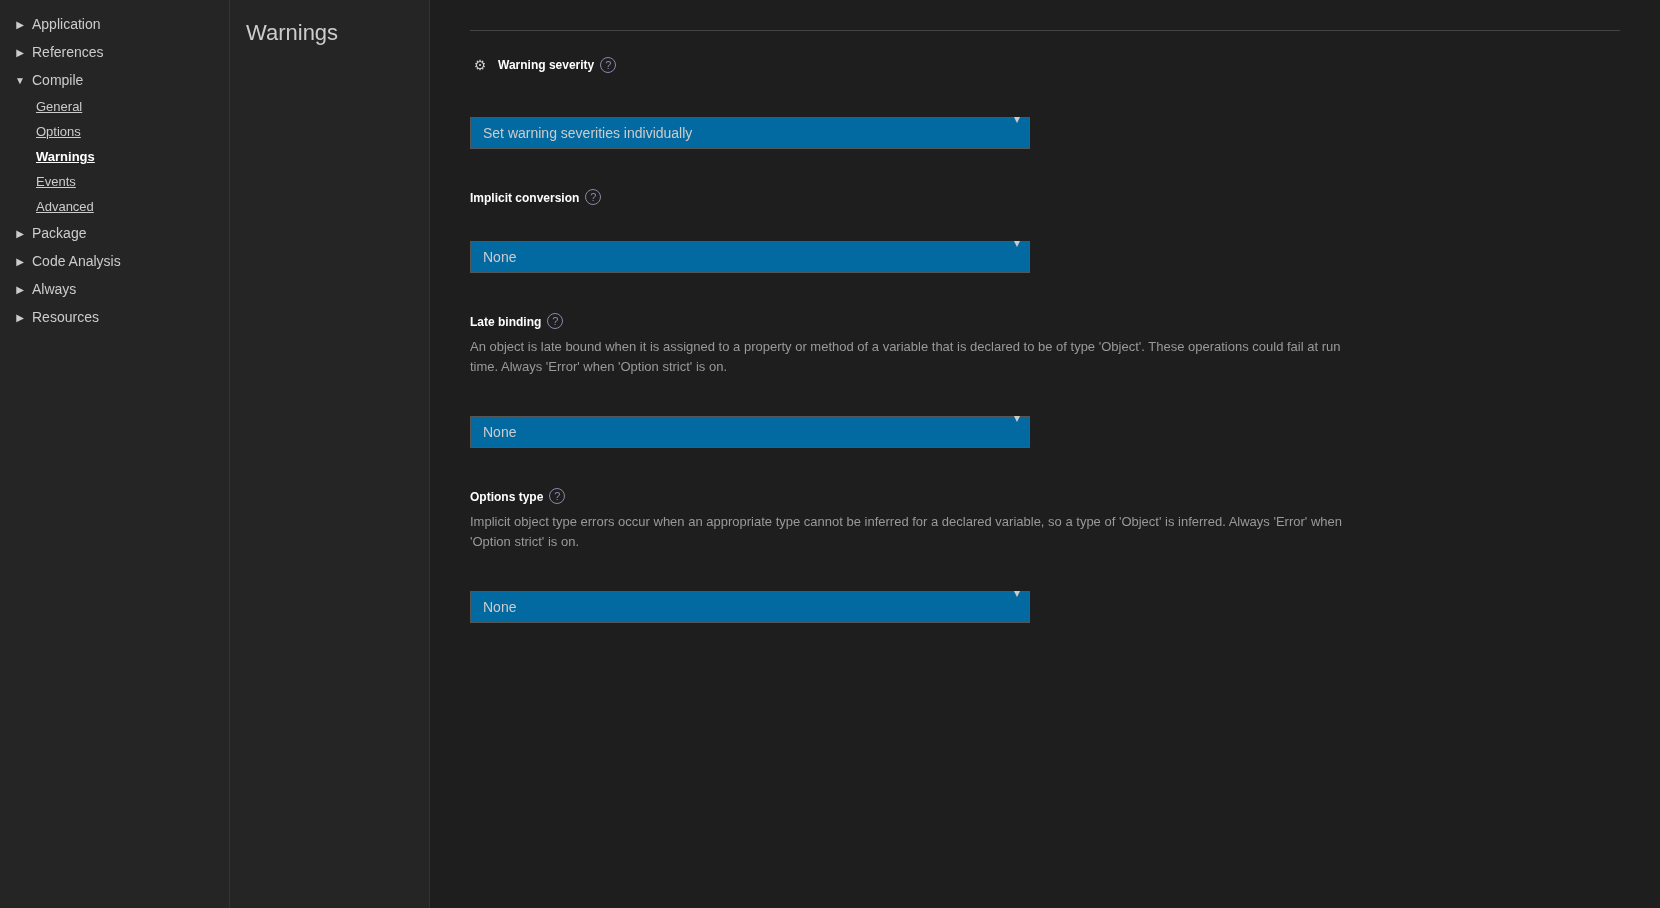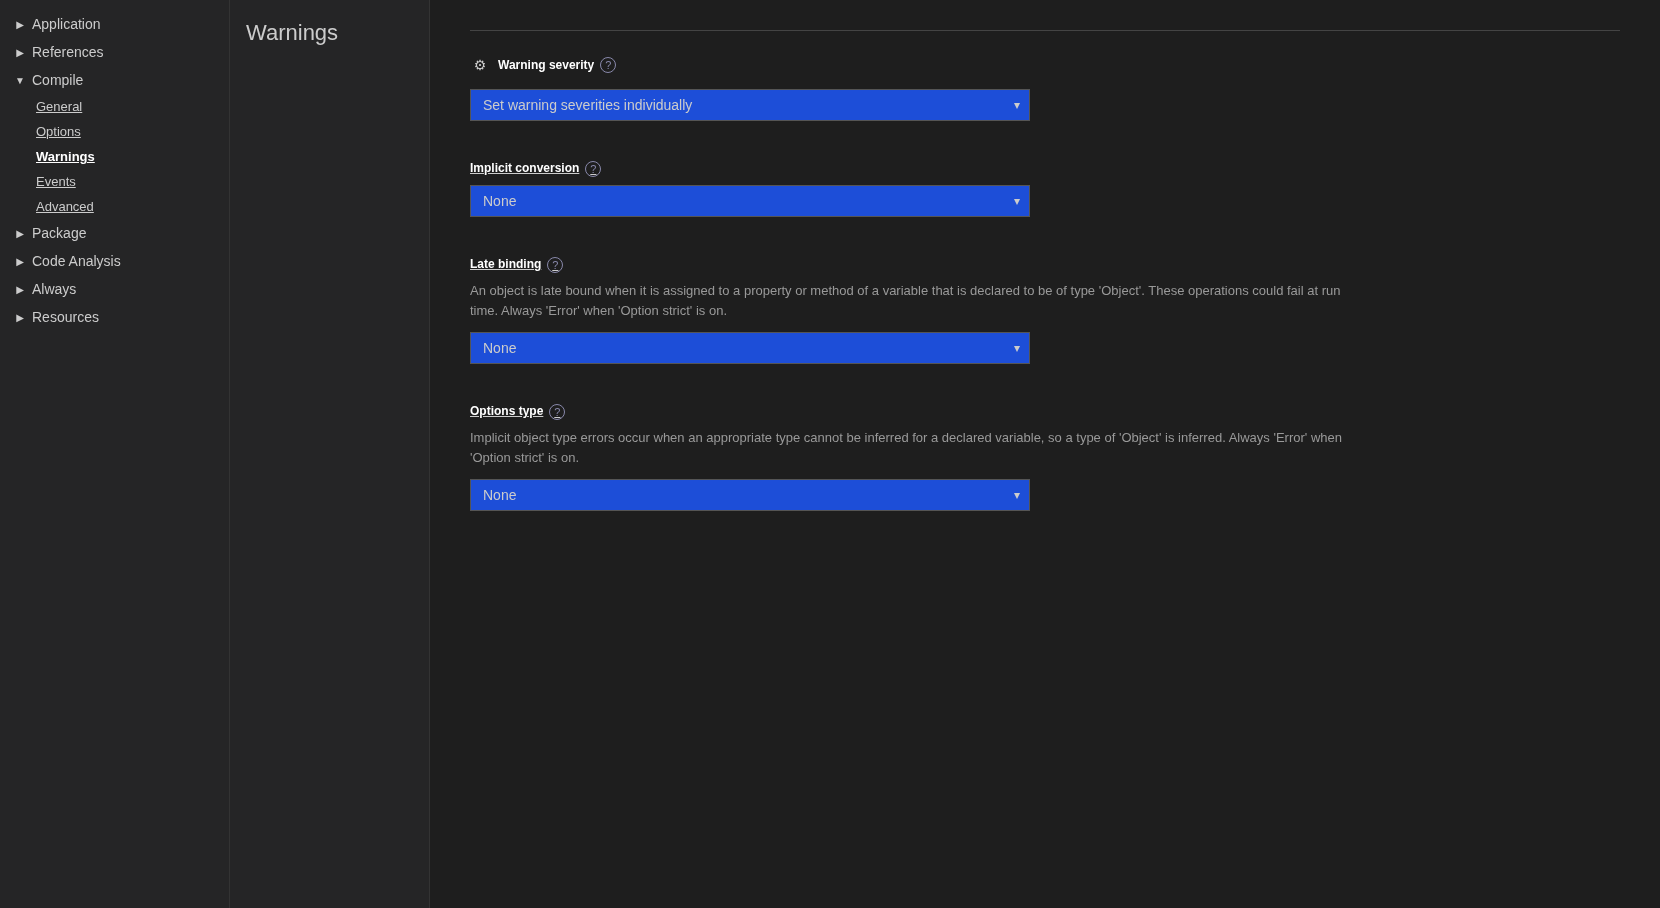--- a/index.html
+++ b/index.html
@@ -73,23 +73,22 @@
       flex: 1;
       background: #1e1e1e;
       overflow-y: auto;
       padding: 30px 40px;
     }
     .section {
       margin-bottom: 40px;
     }
     .section-header {
       display: flex;
-      align-items: flex-start;
+      align-items: flex-end;
       margin-bottom: 8px;
-      text-decoration: underline;
     }
     .section-title {
       font-size: 12px;
       font-weight: 700;
       color: #ffffff;
       margin-right: 6px;
     }
     .help-icon {
       width: 16px;
       height: 16px;
@@ -117,30 +116,31 @@
       line-height: 1.5;
       margin-bottom: 12px;
       max-width: 900px;
     }
     .dropdown-wrapper {
       position: relative;
       max-width: 560px;
     }
     .dropdown {
       width: 100%;
-      background: #1d4ed8;
+      background: #0369a1;
       border: 1px solid #555;
       color: #cccccc;
       font-size: 14px;
       padding: 7px 36px 7px 12px;
       appearance: none;
       -webkit-appearance: none;
       cursor: pointer;
       outline: none;
       border-radius: 0;
+      margin-top: 28px;
     }
     .dropdown-arrow {
       position: absolute;
       right: 10px;
       top: 50%;
       transform: translateY(-50%);
       pointer-events: none;
       color: #cccccc;
       font-size: 12px;
     }

